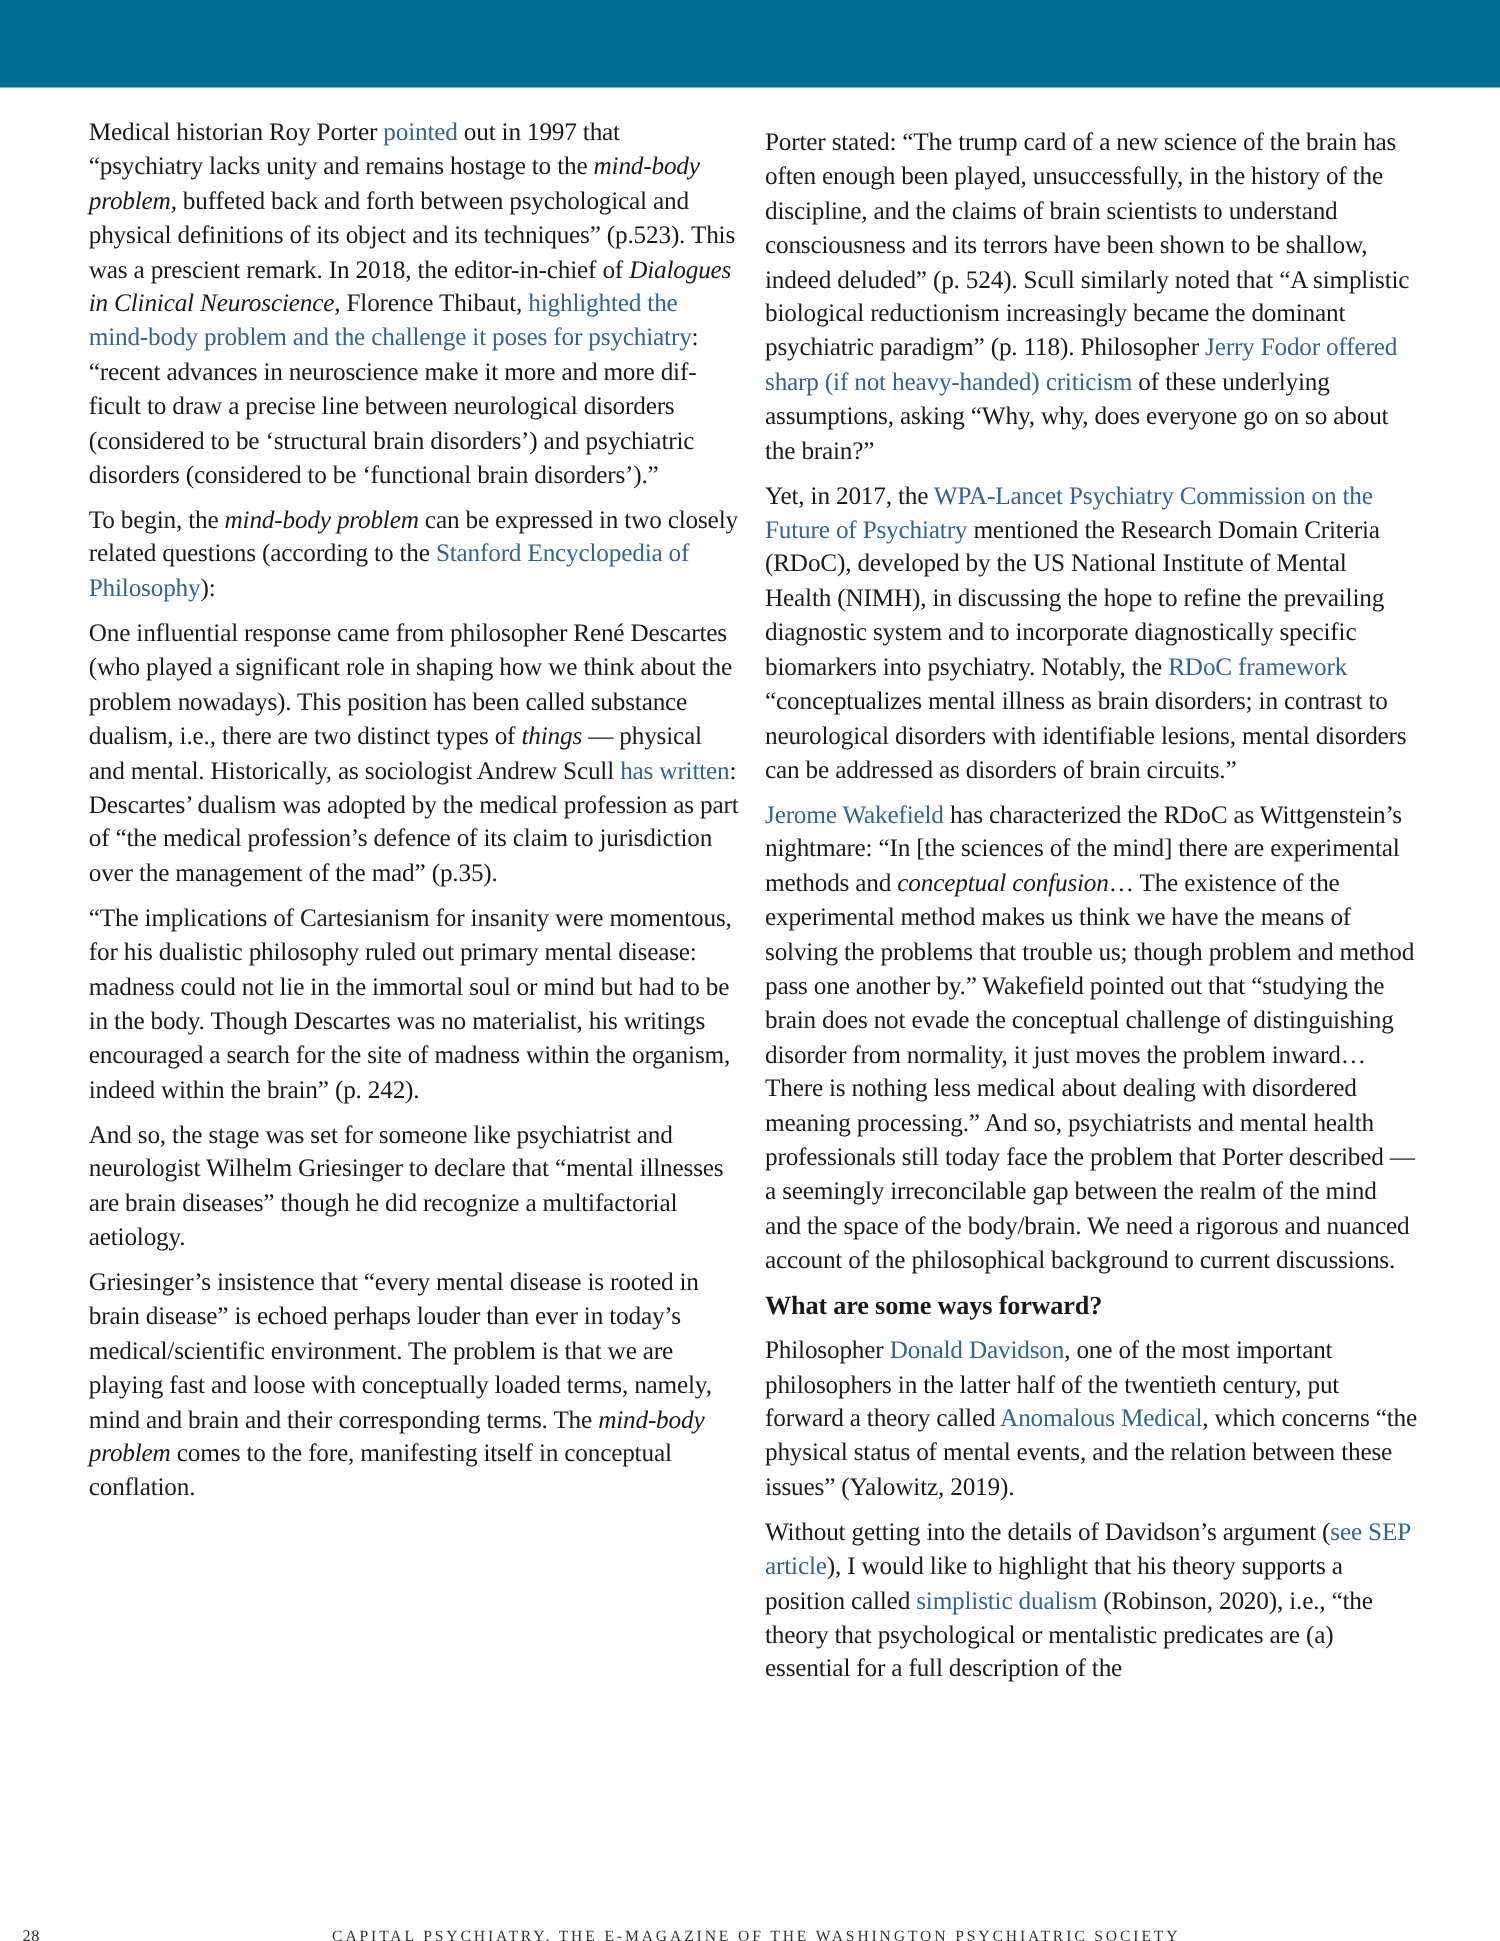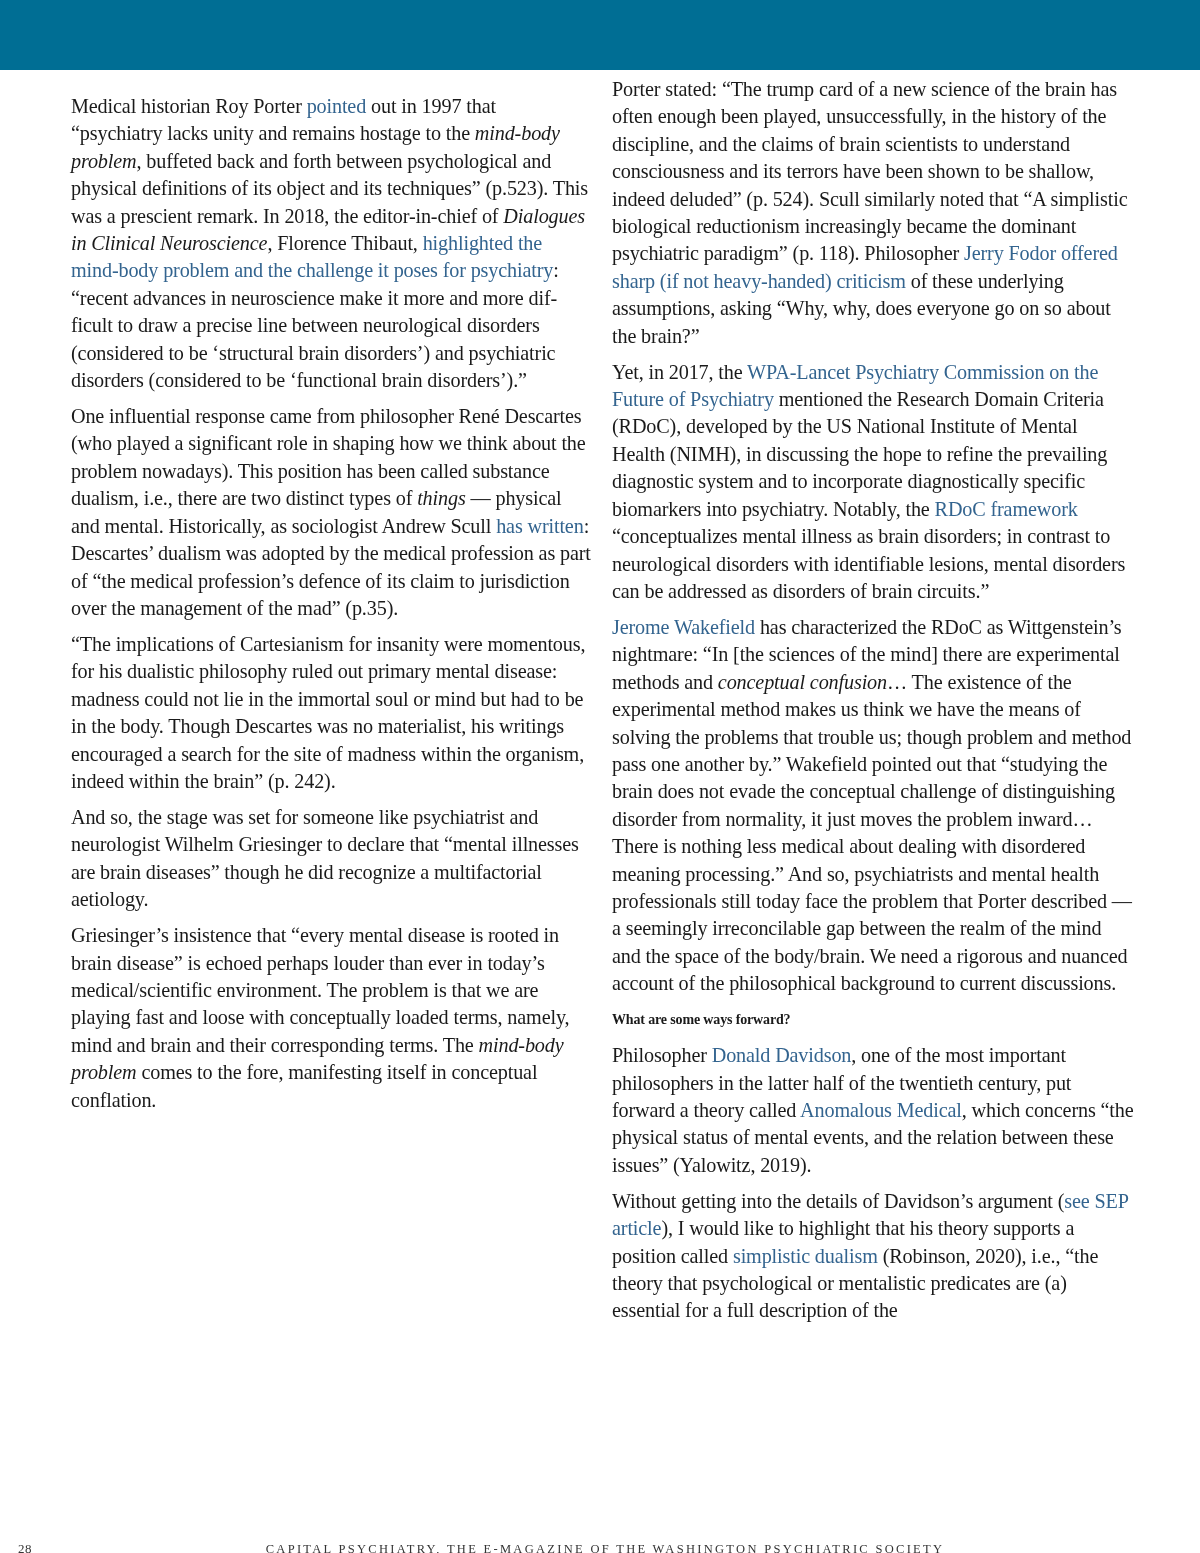--- a/index.html
+++ b/index.html
@@ -1,36 +1,37 @@
 <!DOCTYPE html>
 <html><head>
   <meta charset="utf-8">
   <style>
     * { box-sizing: border-box; margin: 0; padding: 0; }
     html, body { width: 1200px; height: 1553px; background: #ffffff; overflow: hidden; }
     body { position: relative; font-family: "Liberation Serif", "DejaVu Serif", serif; color: #1a1a1a; }
     .header-band { position: absolute; left: 0; top: 0; width: 1200px; height: 70px; background: #006e94; }
     .column { position: absolute; top: 93px; width: 520px; font-size: 20.2px; line-height: 27.4px; letter-spacing: -0.15px; }
     .col-left { left: 71px; width: 520px; }
-    .col-right { left: 612px; width: 522px; top: 76px; }
+    .col-right { left: 612px; width: 522px; top: 101px; }
     .column p { margin: 0 0 8.6px 0; }
-    .column h3 { font-weight: bold; font-size: 14px; line-height: 27.4px; margin: 0 0 8.6px 0; }
+    .column h3 { font-weight: bold; font-size: 21px; line-height: 27.4px; margin: 0 0 8.6px 0; }
     a.link { color: #33648f; text-decoration-thickness: 1px; text-underline-offset: 2px; }
     em { font-style: italic; }
     .footer-page { position: absolute; left: 18px; top: 1541px; font-size: 13px; letter-spacing: 0.5px; color: #333; line-height: 16px; }
     .footer-title { position: absolute; left: 0; top: 1541px; width: 1210px; text-align: center; font-size: 12.5px; letter-spacing: 2.3px; color: #333; line-height: 16px; }
   </style>
 </head>
 <body>
 
 <div class="header-band"></div>
 
 <div class="column col-left">
   <p><span>Medical historian Roy Porter </span><a class="link">pointed</a><span> out in 1997 that “psychiatry lacks unity and remains hostage to the </span><em>mind-body problem</em><span>, buffeted back and forth between psychological and physical definitions of its object and its techniques” (p.523). This was a prescient remark. In 2018, the editor-in-chief of </span><em>Dialogues in Clinical Neuro­science</em><span>, Florence Thibaut, </span><a class="link">highlighted the mind-body problem and the challenge it poses for psychiatry</a><span>: “recent advances in neuroscience make it more and more dif­ficult to draw a precise line between neurological disor­ders (considered to be ‘structural brain disorders’) and psychiatric disorders (considered to be ‘functional brain disorders’).”</span></p>
 
+  <p><span>To begin, the </span><em>mind-body problem</em><span> can be expressed in two closely related questions (according to the </span><a class="link">Stanford Ency­clopedia of Philosophy</a><span>):</span></p>
 
 
   <p><span>One influential response came from philosopher René Descartes (who played a significant role in shaping how we think about the problem nowadays). This position has been called substance dualism, i.e., there are two distinct types of </span><em>things</em><span> — physical and mental. Historically, as sociologist Andrew Scull </span><a class="link">has written</a><span>: Descartes’ dualism was adopted by the medical profession as part of “the medical profession’s defence of its claim to jurisdiction over the management of the mad” (p.35).</span></p>
 
 
   <p>“The implications of Cartesianism for insanity were mo­mentous, for his dualistic philosophy ruled out primary mental disease: madness could not lie in the immortal soul or mind but had to be in the body. Though Descartes was no materialist, his writings encouraged a search for the site of madness within the organism, indeed within the brain” (p. 242).</p>
 
   <p>And so, the stage was set for someone like psychiatrist and neurologist Wilhelm Griesinger to declare that “men­tal illnesses are brain diseases” though he did recognize a multifactorial aetiology.</p>
 
   <p><span>Griesinger’s insistence that “every mental disease is rooted in brain disease” is echoed perhaps louder than ever in today’s medical/scientific environment. The problem is that we are playing fast and loose with con­ceptually loaded terms, namely, mind and brain and their corresponding terms. The </span><em>mind-body problem</em><span> comes to the fore, manifesting itself in conceptual conflation.</span></p>

